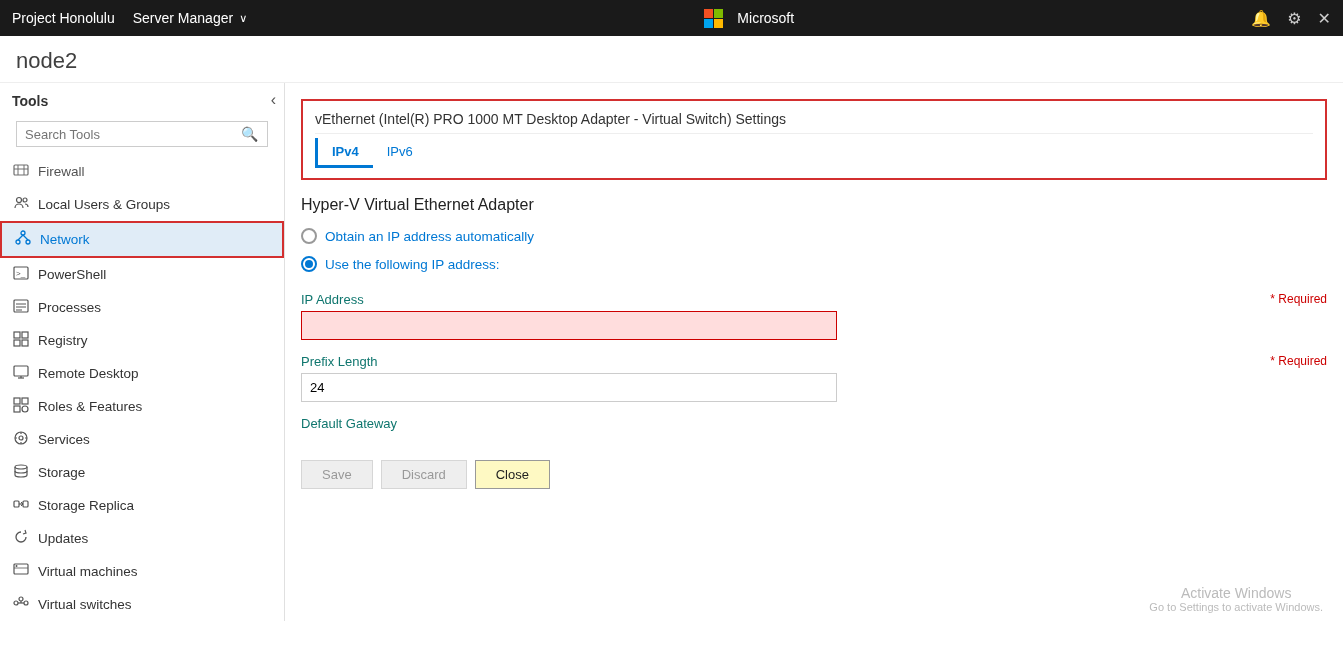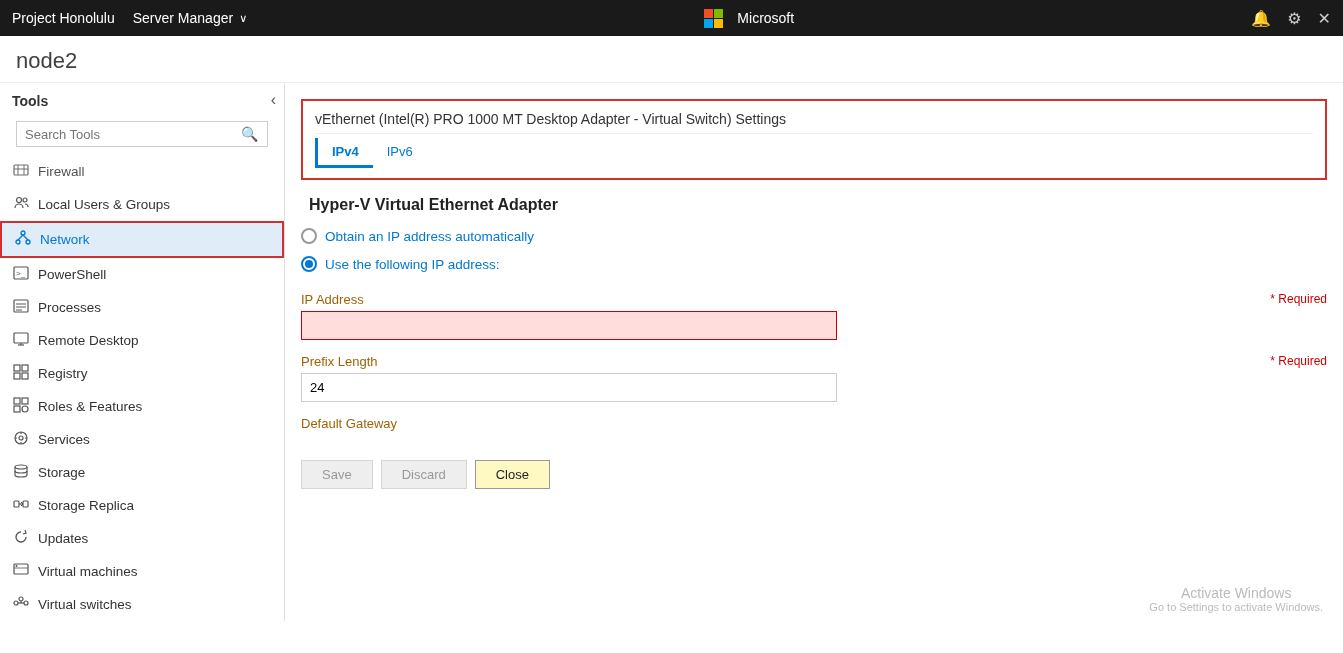--- a/index.html
+++ b/index.html
@@ -91,39 +91,39 @@
       padding: 6px 14px;
       cursor: pointer;
       font-size: 13px;
       color: #0078d4;
       border-bottom: 3px solid transparent;
     }
     .tab.active { border-bottom: 3px solid #0078d4; color: #0078d4; font-weight: 600; }
 
     
     .content-body { padding: 16px 16px; }
-    .section-title { font-size: 16px; font-weight: 700; color: #222; margin-bottom: 14px; margin-left: 8px; }
+    .section-title { font-size: 16px; font-weight: 400; color: #222; margin-bottom: 14px; }
 
     
     .radio-group { display: flex; flex-direction: column; gap: 12px; margin-bottom: 20px; }
     .radio-item { display: flex; align-items: center; gap: 8px; cursor: pointer; }
     .radio-circle {
       width: 16px; height: 16px; border-radius: 50%;
       border: 2px solid #999;
       display: flex; align-items: center; justify-content: center;
       flex-shrink: 0;
     }
     .radio-circle.selected { border-color: #0078d4; }
     .radio-inner { width: 8px; height: 8px; border-radius: 50%; background: #0078d4; }
     .radio-label { color: #0078d4; font-size: 13.5px; }
 
     
     .form-row { margin-bottom: 14px; }
     .field-header { display: flex; justify-content: space-between; margin-bottom: 4px; }
-    .field-label { font-size: 13px; color: #a16207; }
+    .field-label { font-size: 13px; color: #0f766e; }
     .field-required { font-size: 12px; color: #c00; }
     .field-input {
       width: 536px;
       max-width: 100%;
       border: 1px solid #ccc;
       padding: 6px 8px;
       font-size: 13px;
       outline: none;
     }
     .field-input.error { border-color: #c00; background: #fdd; }
@@ -263,38 +263,38 @@
               <line x1="3" y1="9" x2="13" y2="9" stroke="#555" stroke-width="1"></line>
               <line x1="3" y1="12" x2="9" y2="12" stroke="#555" stroke-width="1"></line>
             </svg>
           </span>
           <span class="sidebar-item-label">Processes</span>
         </div>
 
         <div class="sidebar-item">
           <span class="sidebar-item-icon">
             <svg width="16" height="16" viewBox="0 0 16 16" fill="none">
-              <rect x="1" y="2" width="14" height="10" rx="1" stroke="#555" stroke-width="1.2"></rect>
-              <line x1="5" y1="14" x2="11" y2="14" stroke="#555" stroke-width="1.2"></line>
-              <line x1="8" y1="12" x2="8" y2="14" stroke="#555" stroke-width="1.2"></line>
-            </svg>
-          </span>
-          <span class="sidebar-item-label">Remote Desktop</span>
-        </div>
-
-        <div class="sidebar-item">
-          <span class="sidebar-item-icon">
-            <svg width="16" height="16" viewBox="0 0 16 16" fill="none">
               <rect x="1" y="1" width="6" height="6" stroke="#555" stroke-width="1.2"></rect>
               <rect x="9" y="1" width="6" height="6" stroke="#555" stroke-width="1.2"></rect>
               <rect x="1" y="9" width="6" height="6" stroke="#555" stroke-width="1.2"></rect>
               <rect x="9" y="9" width="6" height="6" stroke="#555" stroke-width="1.2"></rect>
             </svg>
           </span>
           <span class="sidebar-item-label">Registry</span>
+        </div>
+
+        <div class="sidebar-item">
+          <span class="sidebar-item-icon">
+            <svg width="16" height="16" viewBox="0 0 16 16" fill="none">
+              <rect x="1" y="2" width="14" height="10" rx="1" stroke="#555" stroke-width="1.2"></rect>
+              <line x1="5" y1="14" x2="11" y2="14" stroke="#555" stroke-width="1.2"></line>
+              <line x1="8" y1="12" x2="8" y2="14" stroke="#555" stroke-width="1.2"></line>
+            </svg>
+          </span>
+          <span class="sidebar-item-label">Remote Desktop</span>
         </div>
 
         <div class="sidebar-item">
           <span class="sidebar-item-icon">
             <svg width="16" height="16" viewBox="0 0 16 16" fill="none">
               <rect x="1" y="1" width="6" height="6" stroke="#555" stroke-width="1.2"></rect>
               <rect x="9" y="1" width="6" height="6" stroke="#555" stroke-width="1.2"></rect>
               <rect x="1" y="9" width="6" height="6" stroke="#555" stroke-width="1.2"></rect>
               <circle cx="12" cy="12" r="3" stroke="#555" stroke-width="1.2"></circle>
             </svg>

